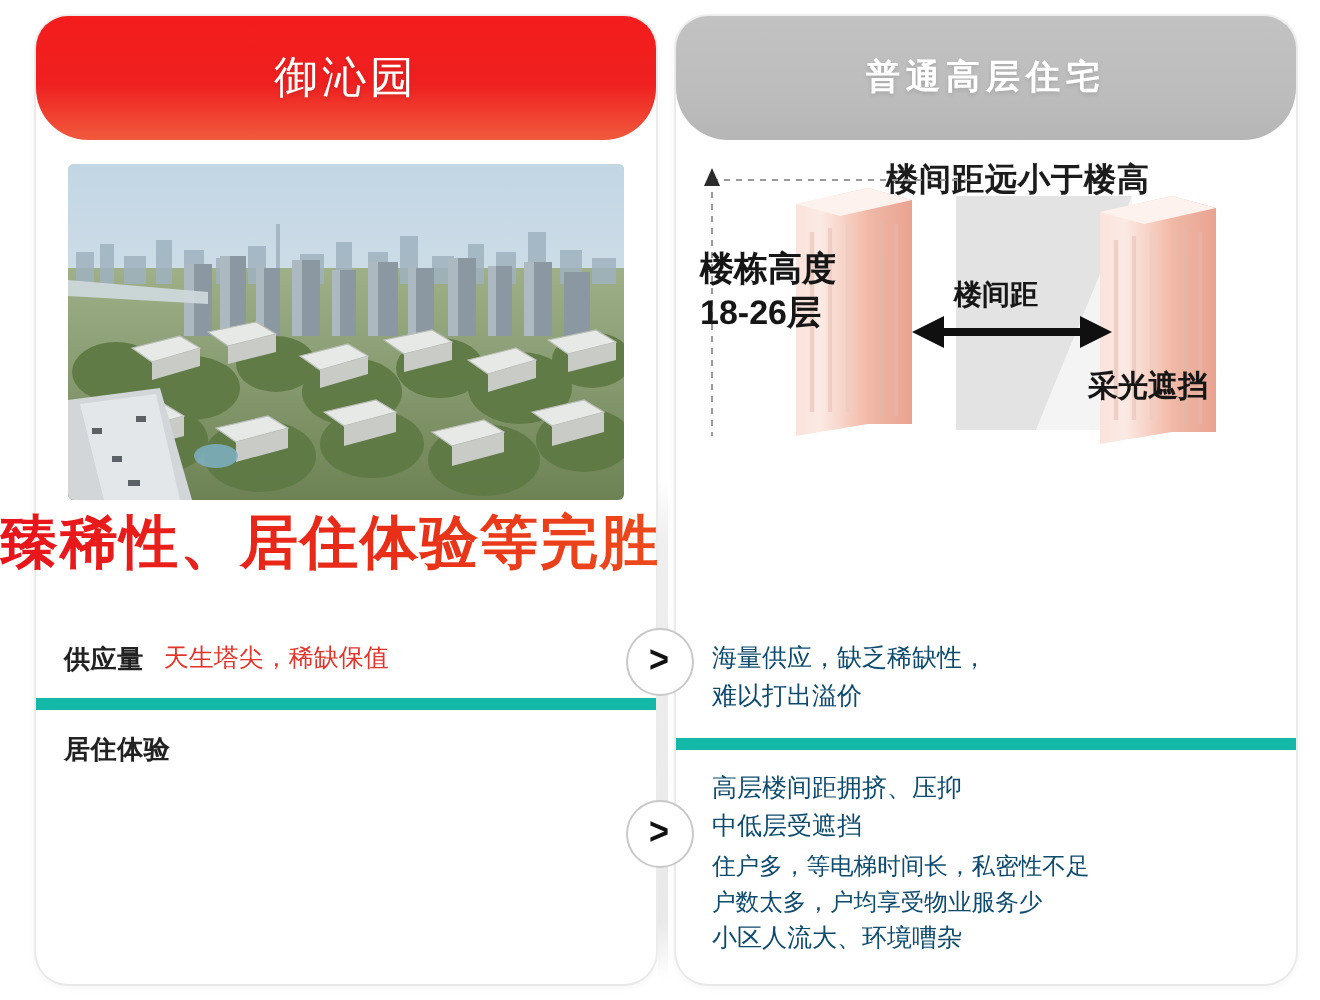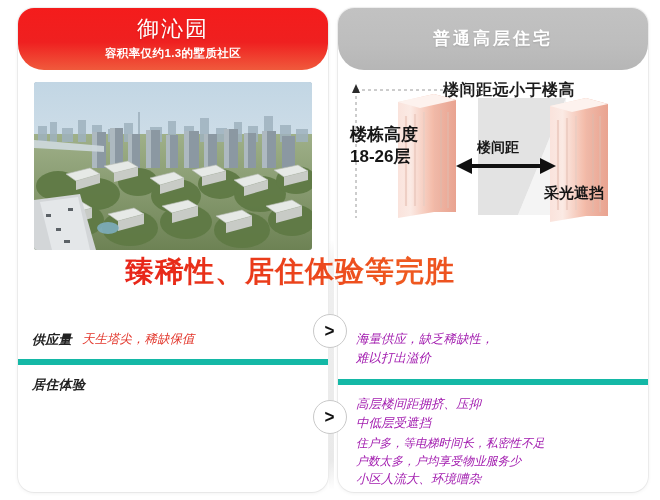--- a/index.html
+++ b/index.html
@@ -102,34 +102,34 @@
     letter-spacing: 0.5px;
     white-space: nowrap;
   }
   .diagram svg { position: absolute; left: 0; top: 0; }
 
   
   .headline {
     position: absolute;
     left: 0; top: 252px;
     width: 580px;
-    text-align: center;
+    text-align: left;
     font-size: 29px;
     font-weight: bold;
     letter-spacing: 1px;
     background: linear-gradient(90deg, #e8141c 0%, #e83018 35%, #ef5a20 70%, #e8381c 100%);
     -webkit-background-clip: text;
     background-clip: text;
     color: transparent;
     -webkit-text-fill-color: transparent;
     z-index: 7;
   }
 
   
-  .rows { position: absolute; left: 0; top: 312px; width: 310px; font-style: italic; }
+  .rows { position: absolute; left: 0; top: 302px; width: 310px; }
   .row {
     display: flex;
     align-items: flex-start;
     padding: 10px 14px 10px 14px;
   }
   .row + .row { border-top: 6px solid #14b8a6; }
   .row-label {
     font-size: 13px;
     font-weight: bold;
     color: #222222;
@@ -138,21 +138,21 @@
     padding-top: 1px;
     letter-spacing: 0.3px;
   }
   .row-body {
     margin-left: 10px;
     font-size: 12.5px;
     line-height: 1.55;
     flex: 1 1 auto;
   }
   .row-body.red  { color: #e23429; }
-  .row-body.gray { color: #a21caf; }
+  .row-body.gray { color: #0c4a6e; }
   .row-body.gray-lines { margin-left: 4px; }
   .row-body div { white-space: nowrap; }
 
   
   .chev {
     position: absolute;
     width: 34px; height: 34px;
     border-radius: 50%;
     background: #ffffff;
     border: 1px solid #c9c9c9;
@@ -174,21 +174,20 @@
 
 <div id="root">
 
   <div class="card card-left">
 
     <div class="banner-rail" style="left:0;"></div>
     <div class="banner-rail" style="right:0;"></div>
 
     <div class="banner banner-red">
       <div class="banner-title">御沁园</div>
-      <div class="banner-sub">容积率仅约1.3的墅质社区</div>
     </div>
 
     <div class="photo">
       <svg viewBox="0 0 278 168" preserveAspectRatio="none">
         <defs>
           <linearGradient id="sky" x1="0" y1="0" x2="0" y2="1">
             <stop offset="0%" stop-color="#c2d6e4"></stop>
             <stop offset="60%" stop-color="#d6e2ea"></stop>
             <stop offset="100%" stop-color="#dfe6ea"></stop>
           </linearGradient>

